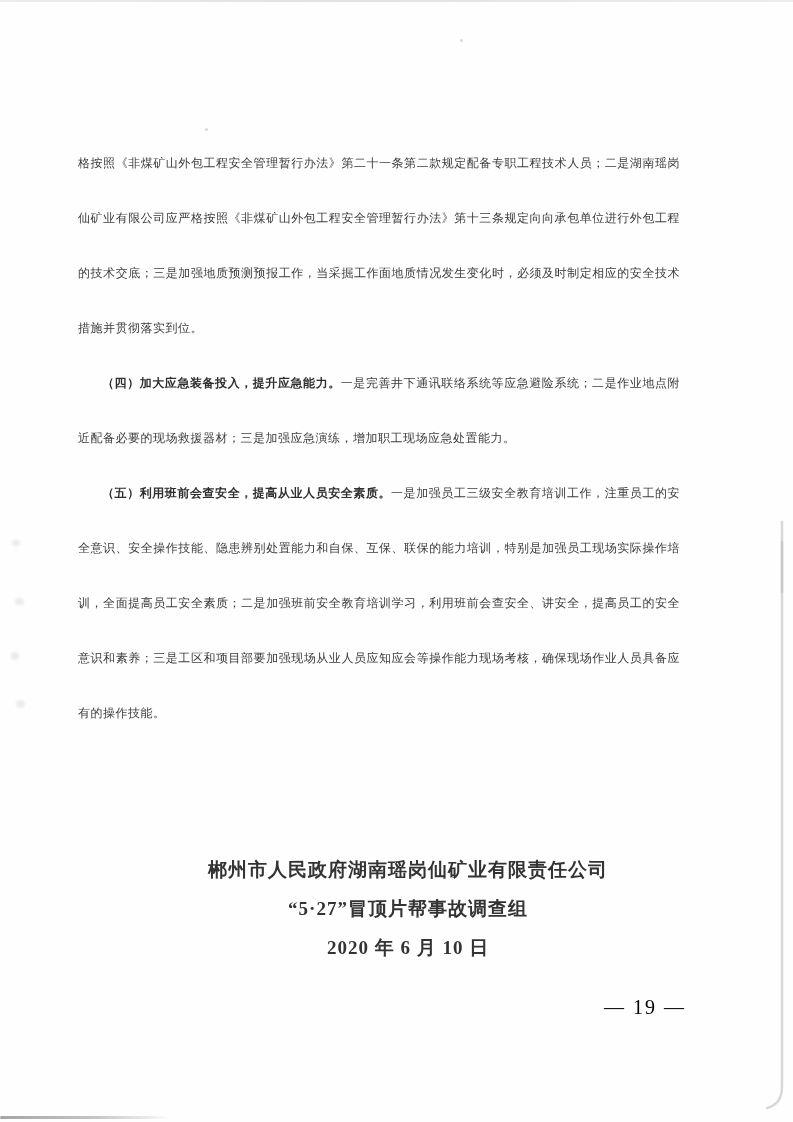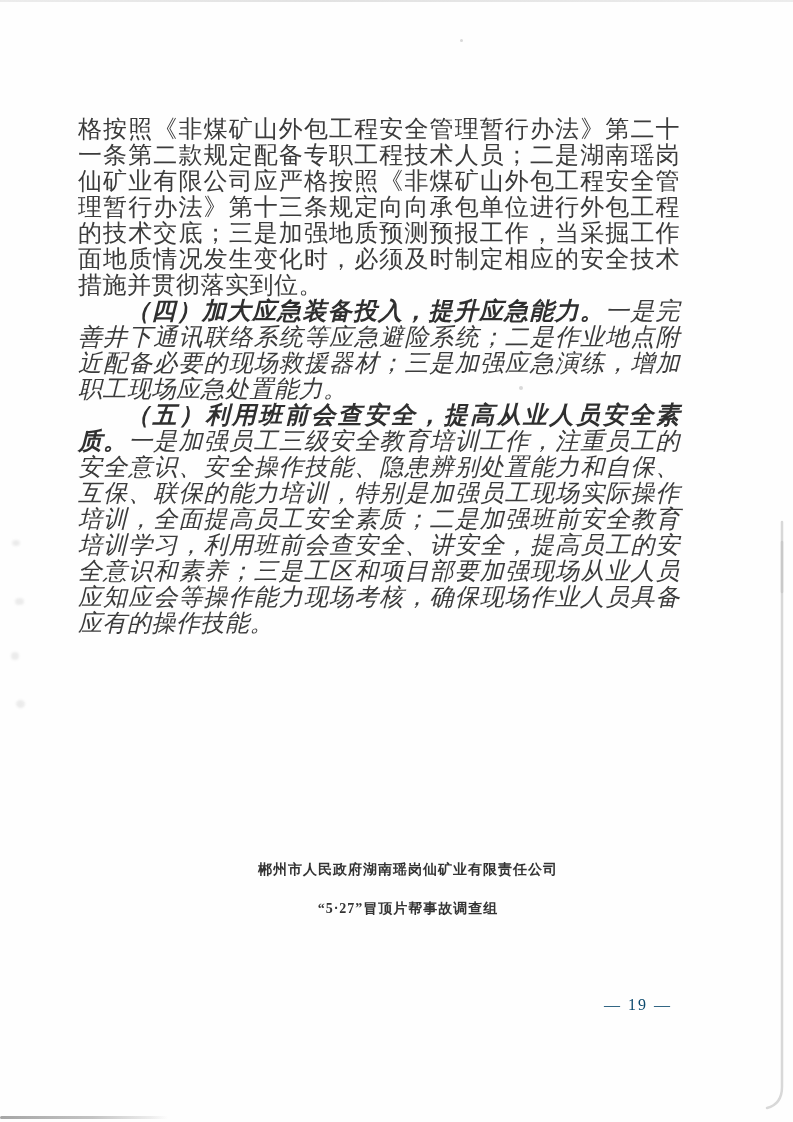--- a/index.html
+++ b/index.html
@@ -15,46 +15,46 @@
     background: #fefefe;
   }
   
   .scan-top {
     position: absolute; top: 0; left: 0;
     width: 100%; height: 2px;
     background: linear-gradient(to right, #ececec, #e2e2e2 40%, #ececec);
   }
   .content {
     position: absolute;
-    left: 78px; top: 116px; width: 602px;
-    font-size: 24px;
-    line-height: 26px;
+    left: 78px; top: 136px; width: 602px;
+    font-size: 12px;
+    line-height: 55px;
     letter-spacing: 0.5px;
     color: #3b3b3b;
     text-align: justify;
   }
   .para { text-align: justify; }
-  .para.indent { text-indent: 2em; font-style: italic; }
+  .para.indent { text-indent: 2em; }
   .para .lead { font-weight: bold; color: #2f2f2f; }
   .signature {
     position: absolute;
     left: 78px; top: 850px; width: 602px;
     padding-left: 58px;
     text-align: center;
     font-weight: bold;
-    font-size: 14px;
+    font-size: 19px;
     line-height: 39px;
     color: #333333;
     letter-spacing: 1px;
   }
   .pagenum {
     position: absolute;
     left: 604px; top: 996px;
-    font-size: 16px;
-    color: #0c4a6e;
+    font-size: 20px;
+    color: #000000;
     letter-spacing: 2px;
   }
   
   .curl { position: absolute; right: 0; bottom: 0; pointer-events: none; }
   
   .shadow-bl {
     position: absolute;
     left: 0; top: 1116px;
     width: 168px; height: 3px;
     background: linear-gradient(to right, #8f8f8f, #b5b5b5 55%, #e9e9e9 90%, transparent);
@@ -84,20 +84,21 @@
 
   <div class="content">
     <p class="para"><span class="rest">格按照《非煤矿山外包工程安全管理暂行办法》第二十一条第二款规定配备专职工程技术人员；二是湖南瑶岗仙矿业有限公司应严格按照《非煤矿山外包工程安全管理暂行办法》第十三条规定向向承包单位进行外包工程的技术交底；三是加强地质预测预报工作，当采掘工作面地质情况发生变化时，必须及时制定相应的安全技术措施并贯彻落实到位。</span></p>
     <p class="para indent"><span class="lead">（四）加大应急装备投入，提升应急能力。</span><span class="rest">一是完善井下通讯联络系统等应急避险系统；二是作业地点附近配备必要的现场救援器材；三是加强应急演练，增加职工现场应急处置能力。</span></p>
     <p class="para indent"><span class="lead">（五）利用班前会查安全，提高从业人员安全素质。</span><span class="rest">一是加强员工三级安全教育培训工作，注重员工的安全意识、安全操作技能、隐患辨别处置能力和自保、互保、联保的能力培训，特别是加强员工现场实际操作培训，全面提高员工安全素质；二是加强班前安全教育培训学习，利用班前会查安全、讲安全，提高员工的安全意识和素养；三是工区和项目部要加强现场从业人员应知应会等操作能力现场考核，确保现场作业人员具备应有的操作技能。</span></p>
   </div>
 
   <div class="signature">
     <div>郴州市人民政府湖南瑶岗仙矿业有限责任公司</div>
     <div>“5·27”冒顶片帮事故调查组</div>
+    <div>2020 年 6 月 10 日</div>
   </div>
 
   <div class="pagenum">— 19 —</div>
 
   <svg class="curl" width="40" height="620" viewBox="0 0 40 620">
     <path d="M 29 20 L 29 585 Q 29 602 14 606" fill="none" stroke="#d8d8d8" stroke-width="2.5" stroke-linecap="round"></path>
     <path d="M 29 40 L 29 90" fill="none" stroke="#c9c9c9" stroke-width="2.5" stroke-linecap="round"></path>
   </svg>
 
   <div class="shadow-bl"></div>

